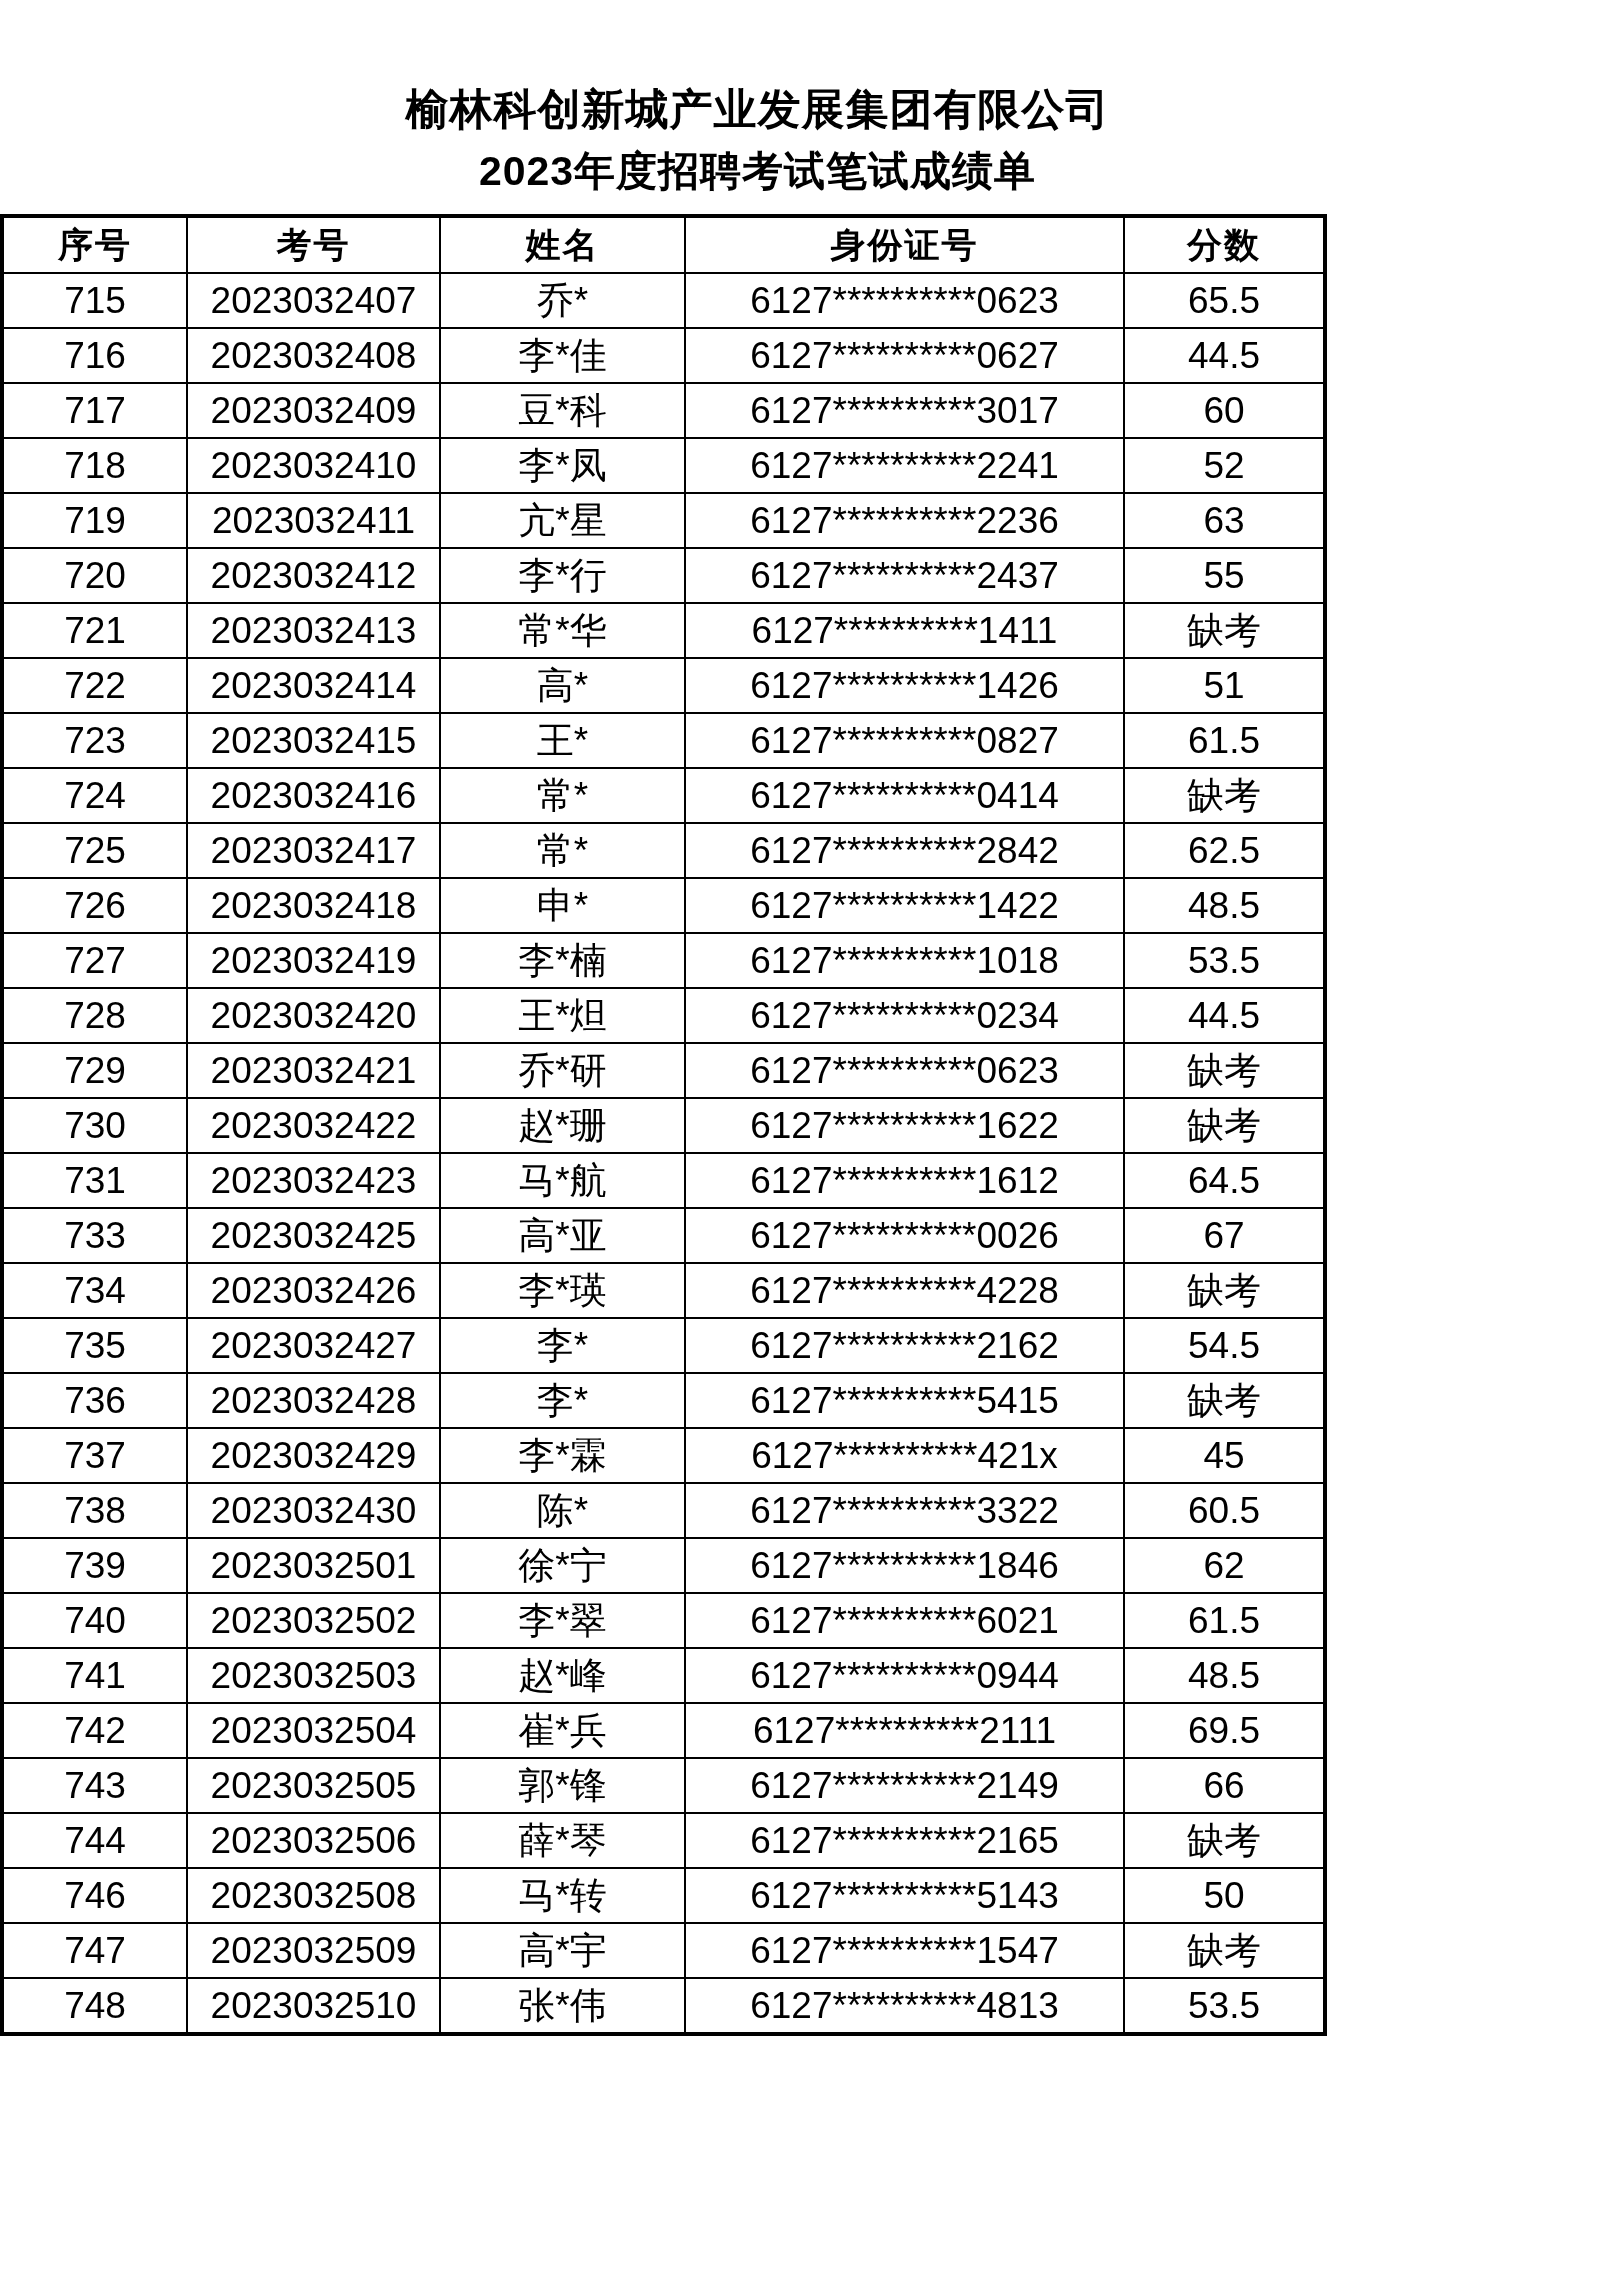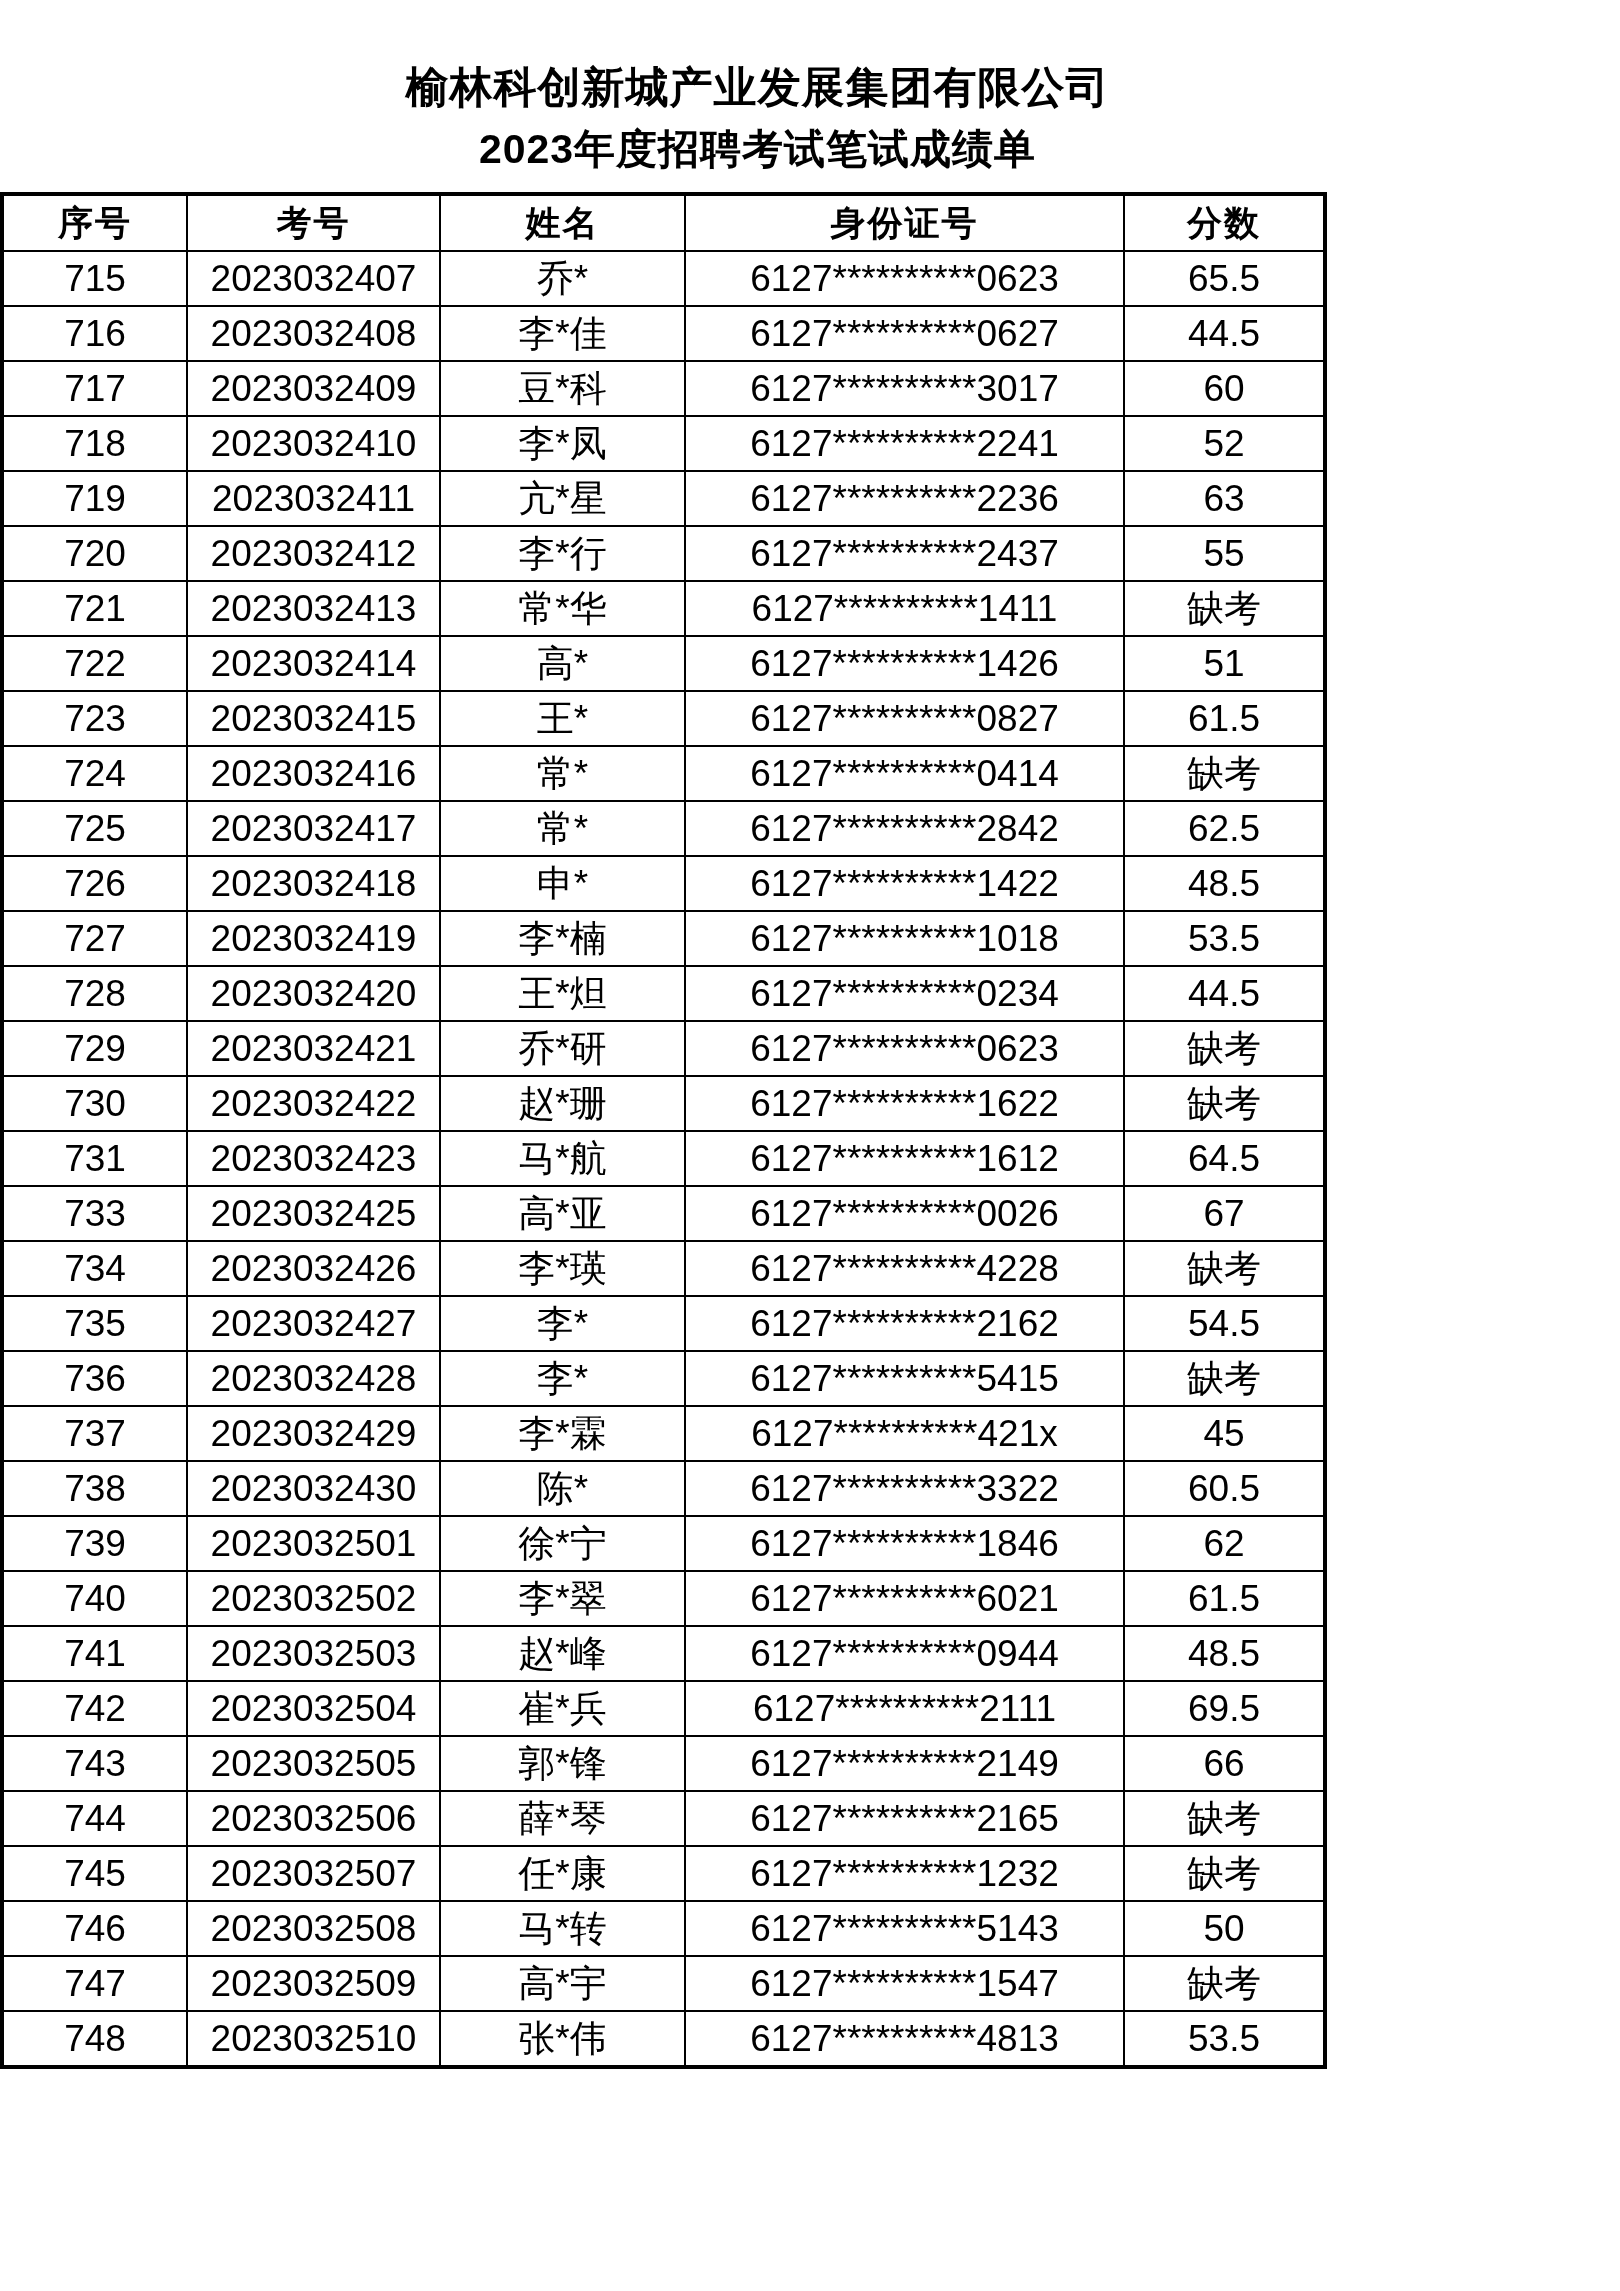--- a/index.html
+++ b/index.html
@@ -15,21 +15,21 @@
     font-family: "Liberation Sans", "DejaVu Sans", sans-serif;
     -webkit-font-smoothing: antialiased;
   }
   .sheet {
     position: relative;
     width: 1620px;
     height: 2292px;
     background: #ffffff;
   }
   .doc-header {
-    padding-top: 62px;
+    padding-top: 84px;
     margin-left: 96px;
     width: 1323px;
     text-align: center;
   }
   .doc-title-1 {
     font-size: 43px;
     font-weight: bold;
     line-height: 1.2;
     letter-spacing: 1px;
   }
@@ -298,27 +298,20 @@
           <td>66</td>
         </tr>
         <tr>
           <td>744</td>
           <td>2023032506</td>
           <td>薛*琴</td>
           <td>6127**********2165</td>
           <td>缺考</td>
         </tr>
         <tr>
-          <td>745</td>
-          <td>2023032507</td>
-          <td>任*康</td>
-          <td>6127**********1232</td>
-          <td>缺考</td>
-        </tr>
-        <tr>
           <td>746</td>
           <td>2023032508</td>
           <td>马*转</td>
           <td>6127**********5143</td>
           <td>50</td>
         </tr>
         <tr>
           <td>747</td>
           <td>2023032509</td>
           <td>高*宇</td>

